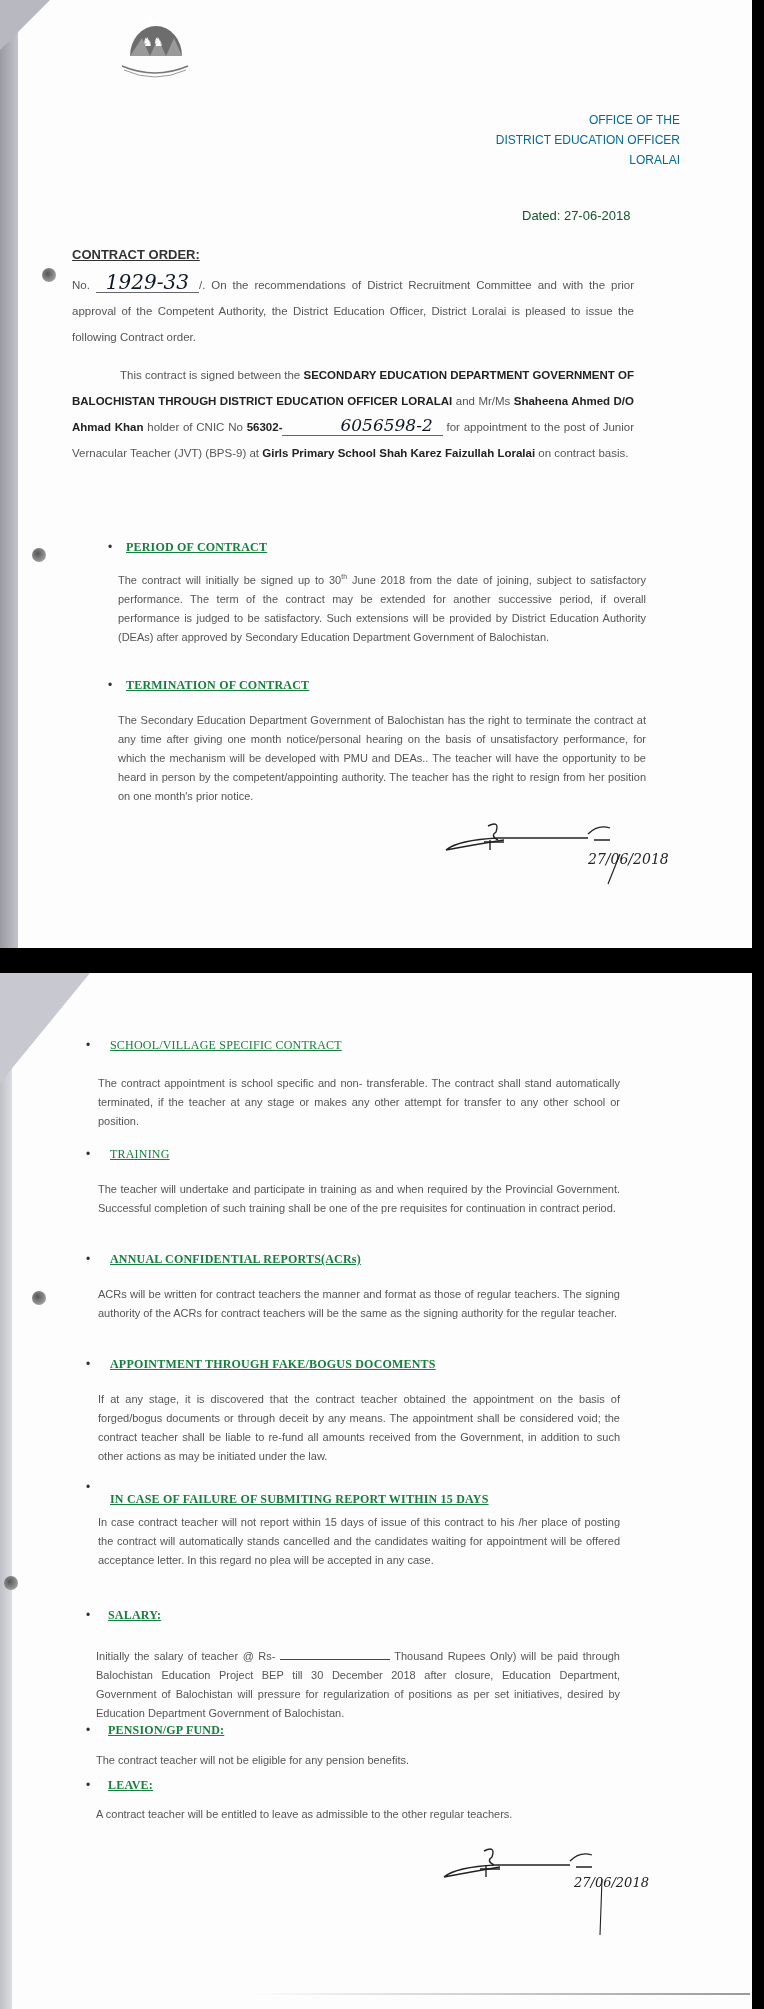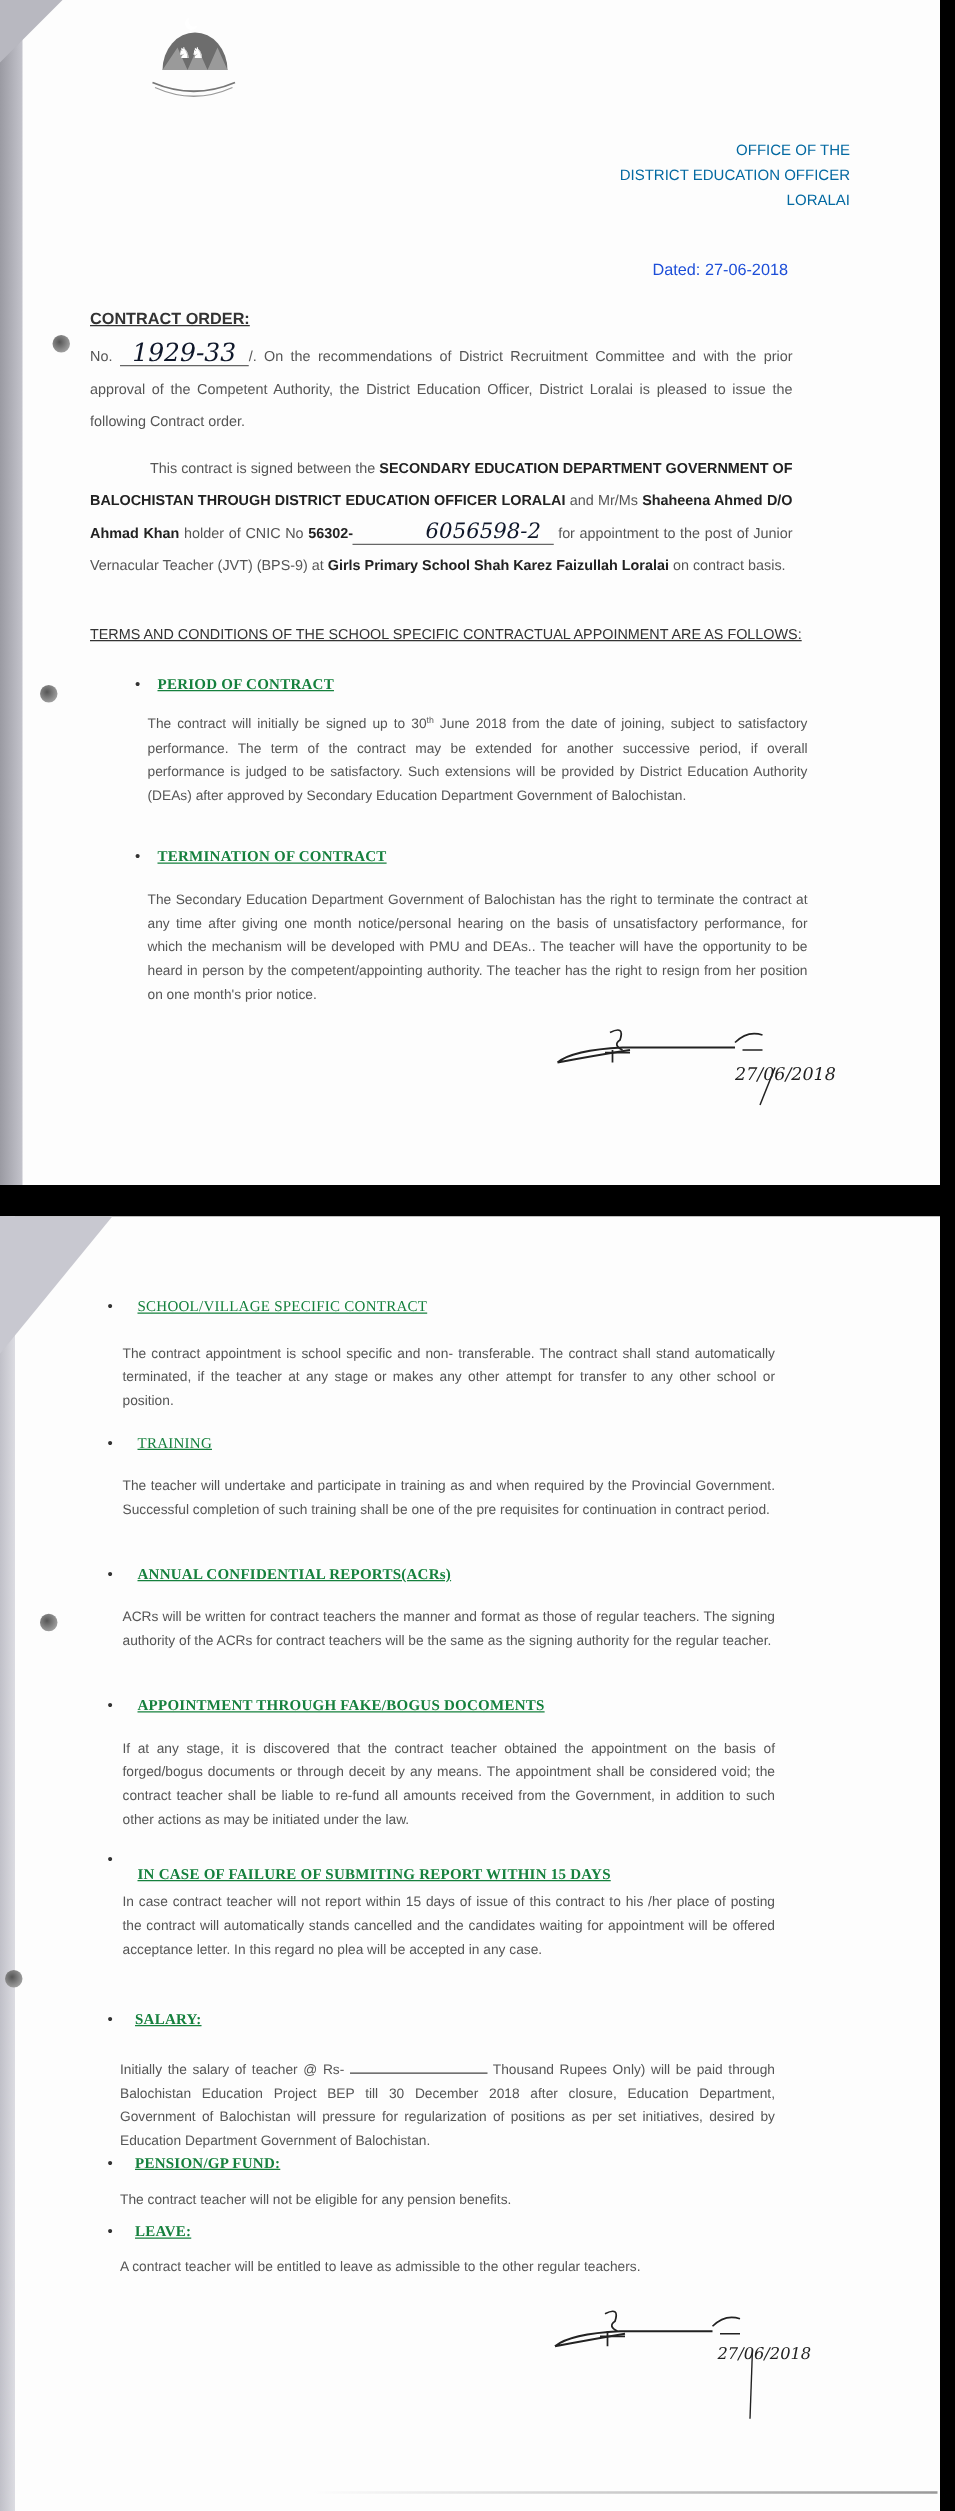--- a/index.html
+++ b/index.html
@@ -28,21 +28,21 @@
   .hole {
     position: absolute; width: 14px; height: 14px; border-radius: 50%;
     background: radial-gradient(circle at 40% 40%, #555 0, #888 50%, #bbb 100%);
   }
   .abs { position: absolute; }
   .logo {
     position: absolute; left: 112px; top: 8px; width: 86px; height: 80px;
   }
   .header { position: absolute; left: 380px; top: 110px; width: 300px; text-align: right;
     font-size: 12px; color: #0369a1; line-height: 20px; }
-  .dated { position: absolute; left: 522px; top: 208px; font-size: 13px; color: #1d4ed8; }
+  .dated { position: absolute; left: 522px; top: 208px; font-size: 13px; color: #14532d; }
   .contract-order { position: absolute; left: 72px; top: 247px; font-size: 13px; font-weight: bold;
     text-decoration: underline; color: #333; }
   .para { position: absolute; font-size: 11.5px; line-height: 26px; color: #555; text-align: justify; }
   .para b { color: #222; }
   .hand { font-family: "DejaVu Serif", serif; font-style: italic; font-size: 20px; color: #0f172a;
     border-bottom: 1px solid #666; display: inline-block; padding: 0 10px; line-height: 20px; }
   .terms-title { position: absolute; left: 72px; top: 502px; font-size: 11.5px; color: #333;
     text-decoration: underline; }
   .sec-head { position: absolute; font-family: "Liberation Serif", serif; font-weight: bold;
     font-size: 12px; color: #15803d; text-decoration: underline; letter-spacing: 0.2px; }
@@ -82,21 +82,20 @@
   <div class="para" style="left:72px; top:272px; width:562px;">
     <span>No.</span>
     <span class="hand">1929-33</span><span>/. On the recommendations of District Recruitment Committee and with the prior approval of the Competent Authority, the District Education Officer, District Loralai is pleased to issue the following Contract order.</span>
   </div>
 
   <div class="para" style="left:72px; top:362px; width:562px; text-indent:48px;">
     <span>This contract is signed between the </span><b>SECONDARY EDUCATION DEPARTMENT GOVERNMENT OF BALOCHISTAN THROUGH DISTRICT EDUCATION OFFICER LORALAI</b><span> and </span><span>Mr/Ms</span>
     <b>Shaheena Ahmed D/O Ahmad Khan</b><span> holder of CNIC No </span><b>56302-</b><span class="hand" style="font-size:17px;">6056598-2</span><span> for appointment to the post of Junior Vernacular Teacher (JVT) (BPS-9) at </span><b>Girls Primary School Shah Karez Faizullah Loralai</b><span> on contract basis.</span>
   </div>
 
-  <div class="terms-title">TERMS AND CONDITIONS OF THE SCHOOL SPECIFIC CONTRACTUAL APPOINMENT ARE AS FOLLOWS:</div>
 
   <div class="hole" style="left:32px; top:548px;"></div>
 
   <div class="bullet" style="left:108px; top:540px;">•</div>
   <div class="sec-head" style="left:126px; top:540px;">PERIOD OF CONTRACT</div>
   <div class="sec-body" style="left:118px; top:567px; width:528px;">
     <span>The contract will initially be signed up to 30</span><sup style="font-size:7px;">th</sup><span> June 2018 from the date of joining, subject to satisfactory performance. The term of the contract may be extended for another successive period, if overall performance is judged to be satisfactory. Such extensions will be provided by District Education Authority (DEAs) after approved by Secondary Education Department Government of Balochistan.</span>
   </div>
 
   <div class="bullet" style="left:108px; top:678px;">•</div>

